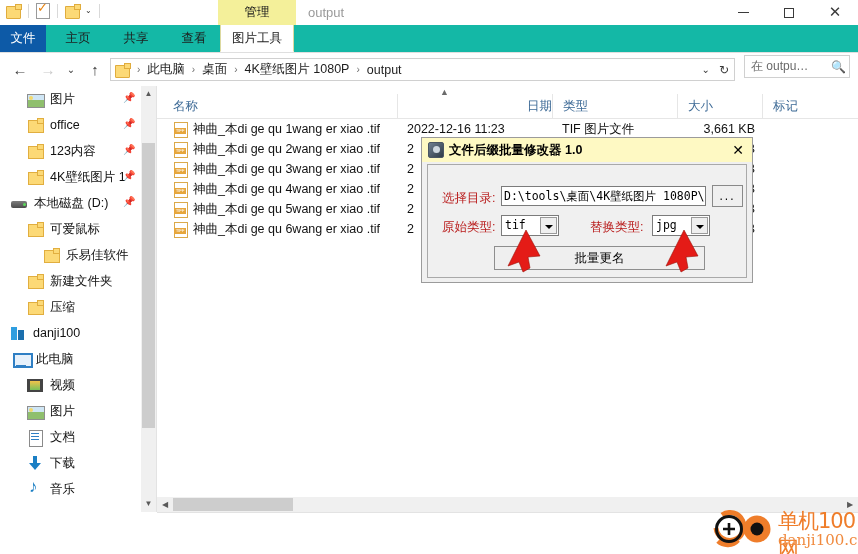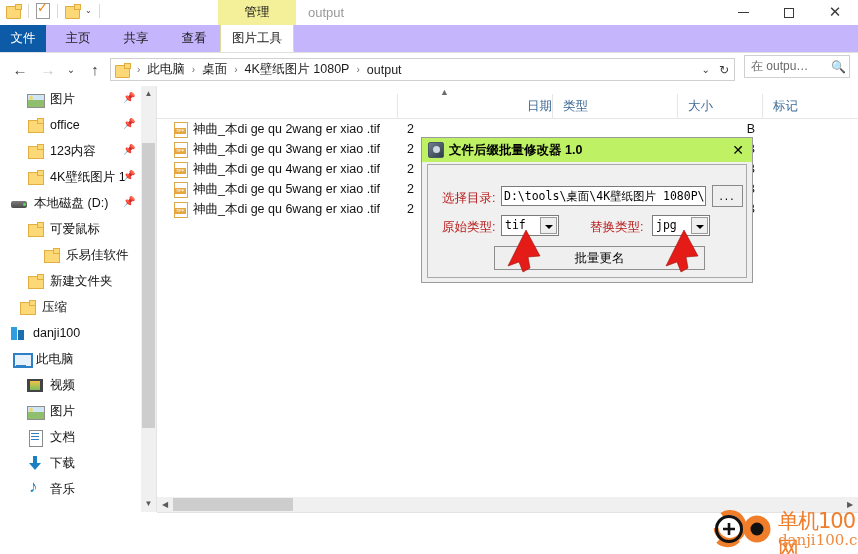--- a/index.html
+++ b/index.html
@@ -33,21 +33,21 @@
     font-size:13px; color:#9a9a9a; }
 
   .wbtns { position:absolute; right:0; top:0; display:flex; }
   .wbtn { width:46px; height:25px; display:flex; align-items:center; justify-content:center;
     font-size:12px; color:#3a3a3a; }
   .wbtn .dash { width:11px; height:1px; background:#3a3a3a; }
   .wbtn .sq { width:10px; height:10px; border:1px solid #3a3a3a; }
   .wbtn .xx { font-size:15px; line-height:1; font-family:"DejaVu Sans",sans-serif; }
 
   
-  .ribbonrow { position:absolute; left:0; top:25px; width:858px; height:27px; background:#c4b5fd; }
+  .ribbonrow { position:absolute; left:0; top:25px; width:858px; height:27px; background:#14b8a6; }
   .rtab { position:absolute; top:0; height:27px; line-height:27px; text-align:center;
     font-size:12.5px; color:#1d1d1d; }
   .rtab.file { left:0; width:46px; background:#0d5aa7; color:#fff; }
   .rtab.t1 { left:52px; width:52px; }
   .rtab.t2 { left:110px; width:52px; }
   .rtab.t3 { left:168px; width:52px; }
   .rtab.t4 { left:220px; width:74px; background:#fff; border-left:1px solid #dcd9a0;
      border-right:1px solid #dcd9a0; border-bottom:1px solid #fff; }
   .rib-right { position:absolute; right:4px; top:25px; height:27px; display:flex; align-items:center; gap:8px; }
   .chev-dn { font-size:11px; color:#3a3a3a; width:16px; text-align:center; }
@@ -189,21 +189,21 @@
   .watermark { position:absolute; left:700px; top:505px; width:158px; height:49px; pointer-events:none; }
   .wm-logo { position:absolute; left:12px; top:5px; width:70px; height:38px; }
   .wm-text1 { position:absolute; left:78px; top:2px; font-size:21px; color:#ef7d2a;
     font-family:"DejaVu Sans",sans-serif; letter-spacing:-1px; }
   .wm-text2 { position:absolute; left:78px; top:26px; font-size:15px; color:#f08a3e;
     font-family:"DejaVu Serif",serif; }
 
   
   .dlg { position:absolute; left:421px; top:137px; width:332px; height:146px;
     background:#f0f0f0; border:1px solid #9b9b9b; box-shadow:0 0 0 0 rgba(0,0,0,0); }
-  .dlg-tb { position:absolute; left:0; top:0; width:330px; height:24px; background:#bef264;text-decoration:underline; }
+  .dlg-tb { position:absolute; left:0; top:0; width:330px; height:24px; background:#fef9c3;text-decoration:underline; }
   .dlg-ico { position:absolute; left:6px; top:4px; width:16px; height:16px;
     background:linear-gradient(135deg,#6f7f90,#2f3b47); border:1px solid #4a5663; border-radius:2px; }
   .dlg-ico::after { content:""; position:absolute; left:4px; top:3px; width:7px; height:7px;
     border-radius:50%; background:#cfd8e0; }
   .dlg-title { position:absolute; left:27px; top:0; height:24px; line-height:24px;
     font-size:12.5px; color:#000; font-weight:bold; }
   .dlg-x { position:absolute; right:4px; top:3px; width:20px; height:18px;
     text-align:center; line-height:18px; font-size:14px; color:#000;
     font-family:"DejaVu Sans",sans-serif; }
   .dlg-body { position:absolute; left:5px; top:26px; width:320px; height:114px;
@@ -341,21 +341,21 @@
           <span class="nav-lbl">可爱鼠标</span>
         </div>
         <div class="navitem" style="padding-left: 42px;">
           <span class="nav-ico ic-folder"></span>
           <span class="nav-lbl">乐易佳软件</span>
         </div>
         <div class="navitem" style="padding-left: 26px;">
           <span class="nav-ico ic-folder"></span>
           <span class="nav-lbl">新建文件夹</span>
         </div>
-        <div class="navitem" style="padding-left: 18px;">
+        <div class="navitem" style="padding-left: 26px;">
           <span class="nav-ico ic-folder"></span>
           <span class="nav-lbl">压缩</span>
         </div>
         <div class="navitem" style="padding-left: 9px;">
           <span class="nav-ico ic-danji"></span>
           <span class="nav-lbl">danji100</span>
         </div>
         <div class="navitem" style="padding-left: 12px;">
           <span class="nav-ico ic-pc"></span>
           <span class="nav-lbl">此电脑</span>
@@ -385,27 +385,35 @@
     <div class="navsb">
       <div class="arr up">▲</div>
       <div class="thumb"></div>
       <div class="arr dn">▼</div>
     </div>
     <div class="vsplit"></div>
 
     <div class="filelist">
       <div class="sortmark">▲</div>
       <div class="colhdr">
+        <div class="col c-name">名称</div>
         <div class="col c-date">日期</div>
         <div class="col c-type">类型</div>
         <div class="col c-size">大小</div>
         <div class="col c-tag">标记</div>
       </div>
       <div class="hdr-underline"></div>
       <div class="rows" id="filerows">
+          <div class="frow">
+            <span class="tiff-ico"></span>
+            <div class="fcell f-name">神曲_本di ge qu 1wang er xiao .tif</div>
+            <div class="fcell f-date">2022-12-16 11:23</div>
+            <div class="fcell f-type">TIF 图片文件</div>
+            <div class="fcell f-size">3,661 KB</div>
+          </div>
           <div class="frow">
             <span class="tiff-ico"></span>
             <div class="fcell f-name">神曲_本di ge qu 2wang er xiao .tif</div>
             <div class="fcell f-date">2</div>
             <div class="fcell f-type"></div>
             <div class="fcell f-size">B</div>
           </div>
           <div class="frow">
             <span class="tiff-ico"></span>
             <div class="fcell f-name">神曲_本di ge qu 3wang er xiao .tif</div>

